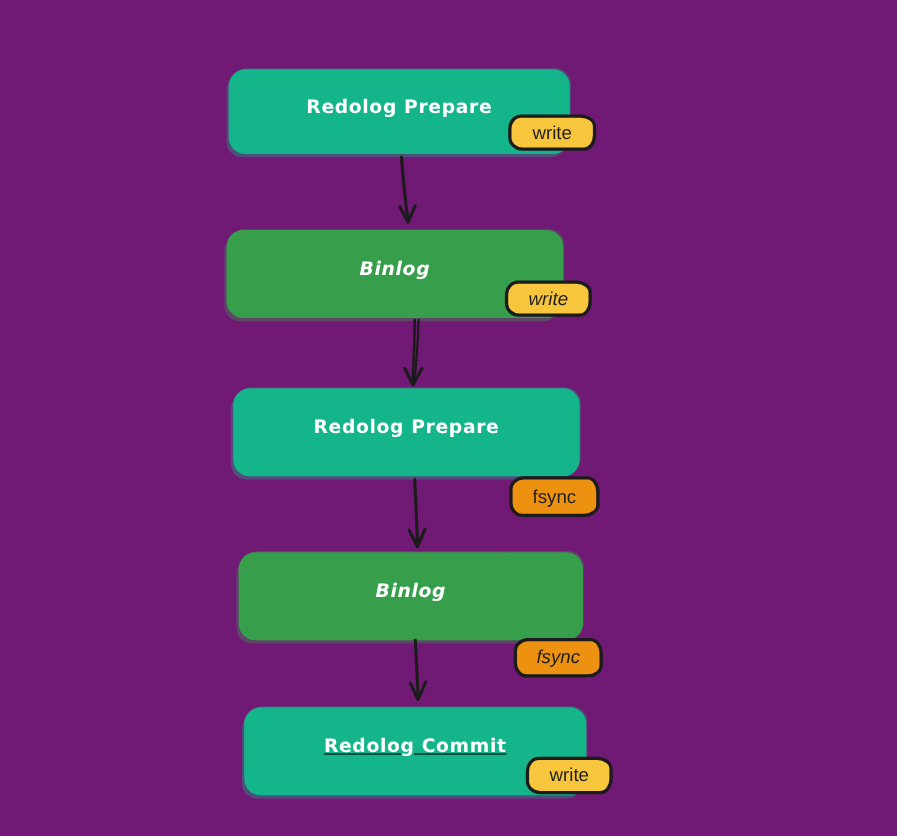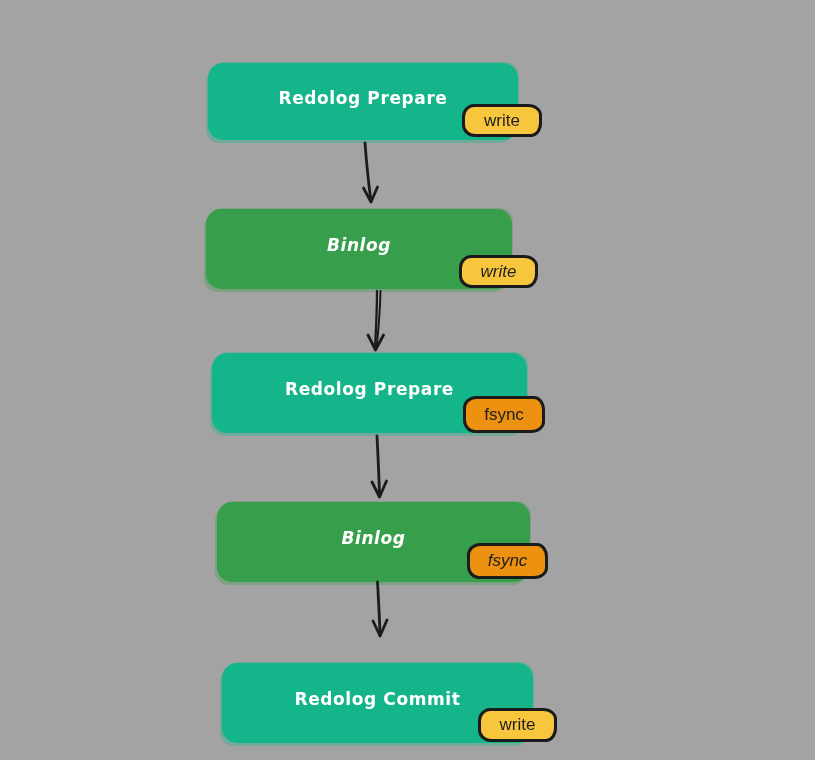--- a/index.html
+++ b/index.html
@@ -5,21 +5,21 @@
   html, body {
     margin: 0;
     padding: 0;
     background: #ffffff;
     font-family: "Liberation Sans", sans-serif;
   }
   .canvas {
     position: relative;
     width: 815px;
     height: 760px;
-    background: #a3a3a3;
+    background: #701a75;
     overflow: hidden;
   }
   .node {
     position: absolute;
     border-radius: 15px;
     display: flex;
     align-items: center;
     justify-content: center;
   }
   .node .label {
@@ -51,27 +51,28 @@
     box-sizing: border-box;
   }
   .badge-yellow {
     background: #f8c63d;
     border-radius: 12px 14px 11px 13px / 13px 11px 14px 12px;
     text-align: center;
   }
   .badge-orange {
     background: #ec9110;
     border-radius: 13px 11px 14px 12px / 12px 14px 11px 13px;
+    margin-top: 37px;
   }
   
   .n1 { left: 208px; top: 63px;  width: 310px; height: 77px; }
   .n2 { left: 206px; top: 209px; width: 306px; height: 80px; }
   .n3 { left: 212px; top: 353px; width: 315px; height: 80px; }
   .n4 { left: 217px; top: 502px; width: 313px; height: 80px; }
-  .n5 { left: 222px; top: 663px; width: 311px; height: 80px; }
+  .n5 { left: 222px; top: 643px; width: 311px; height: 80px; text-decoration: underline; }
   
   .n1 .badge { left: 254px; top: 41px; width: 80px; height: 33px; }
   .n2 .badge { left: 253px; top: 46px; width: 79px; height: 33px; }
   .n3 .badge { left: 251px; top: 43px; width: 82px; height: 37px; }
   .n4 .badge { left: 250px; top: 41px; width: 81px; height: 36px; }
   .n5 .badge { left: 256px; top: 45px; width: 79px; height: 34px; }
   .arrows {
     position: absolute;
     left: 0;
     top: 0;

